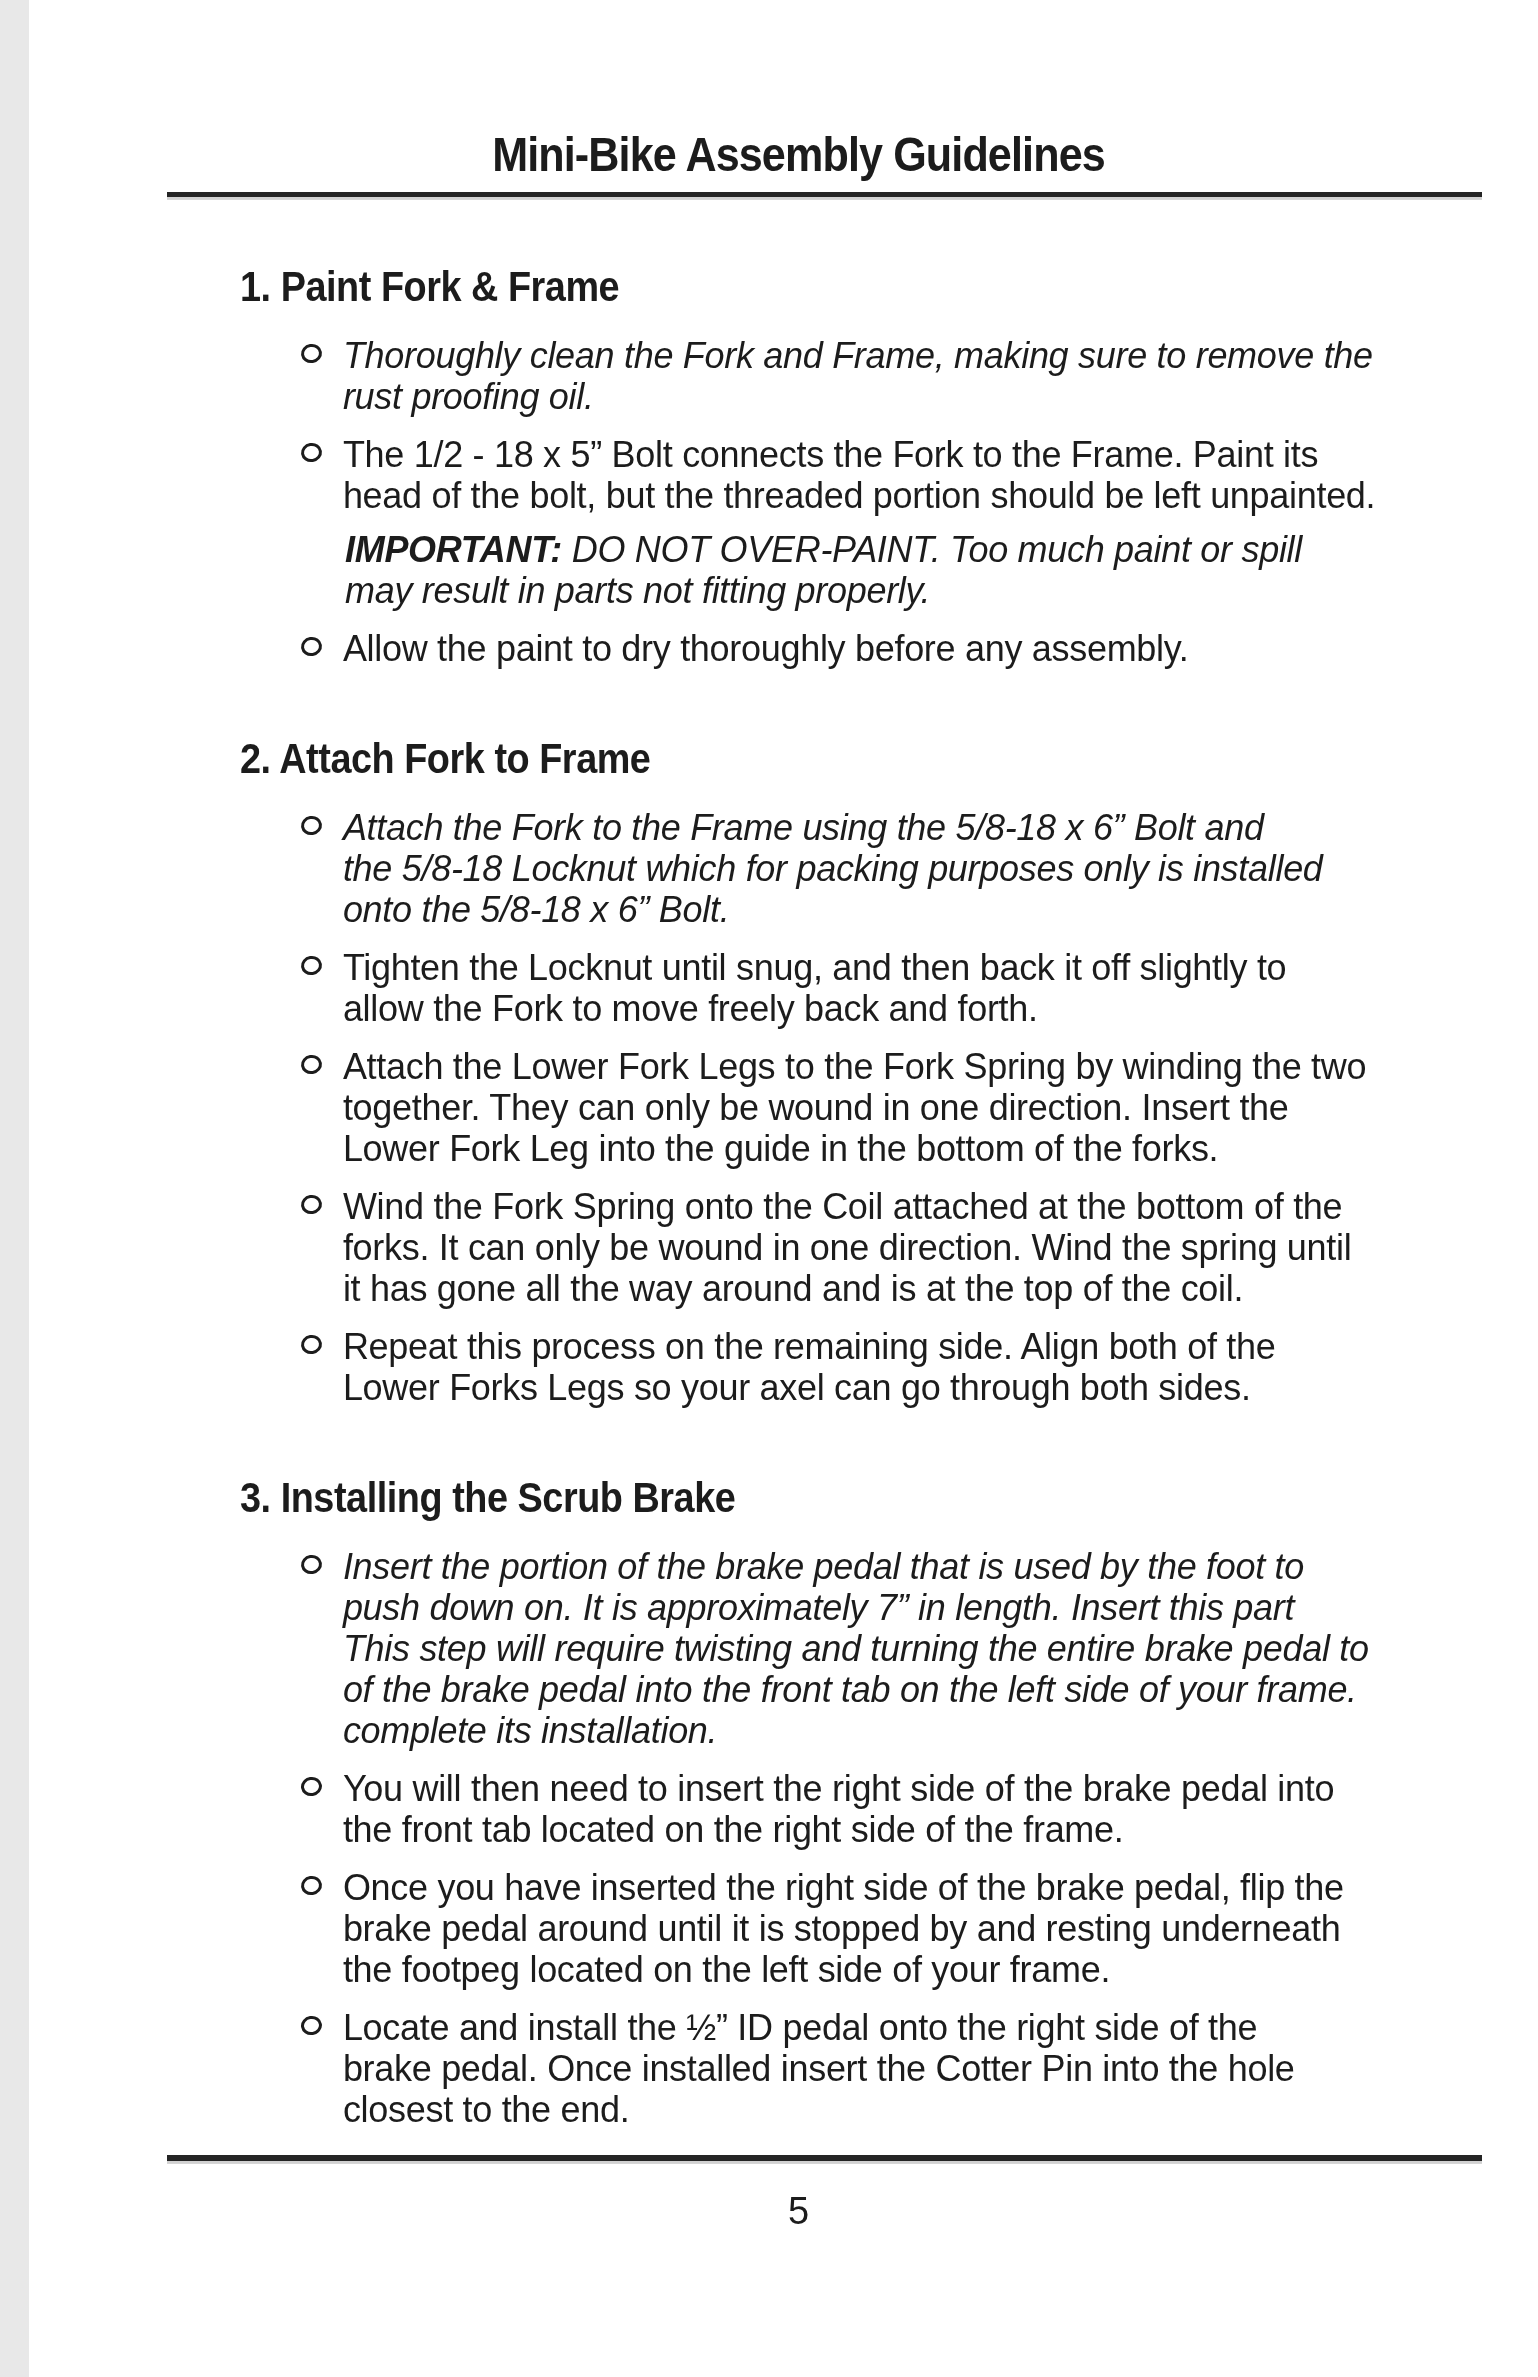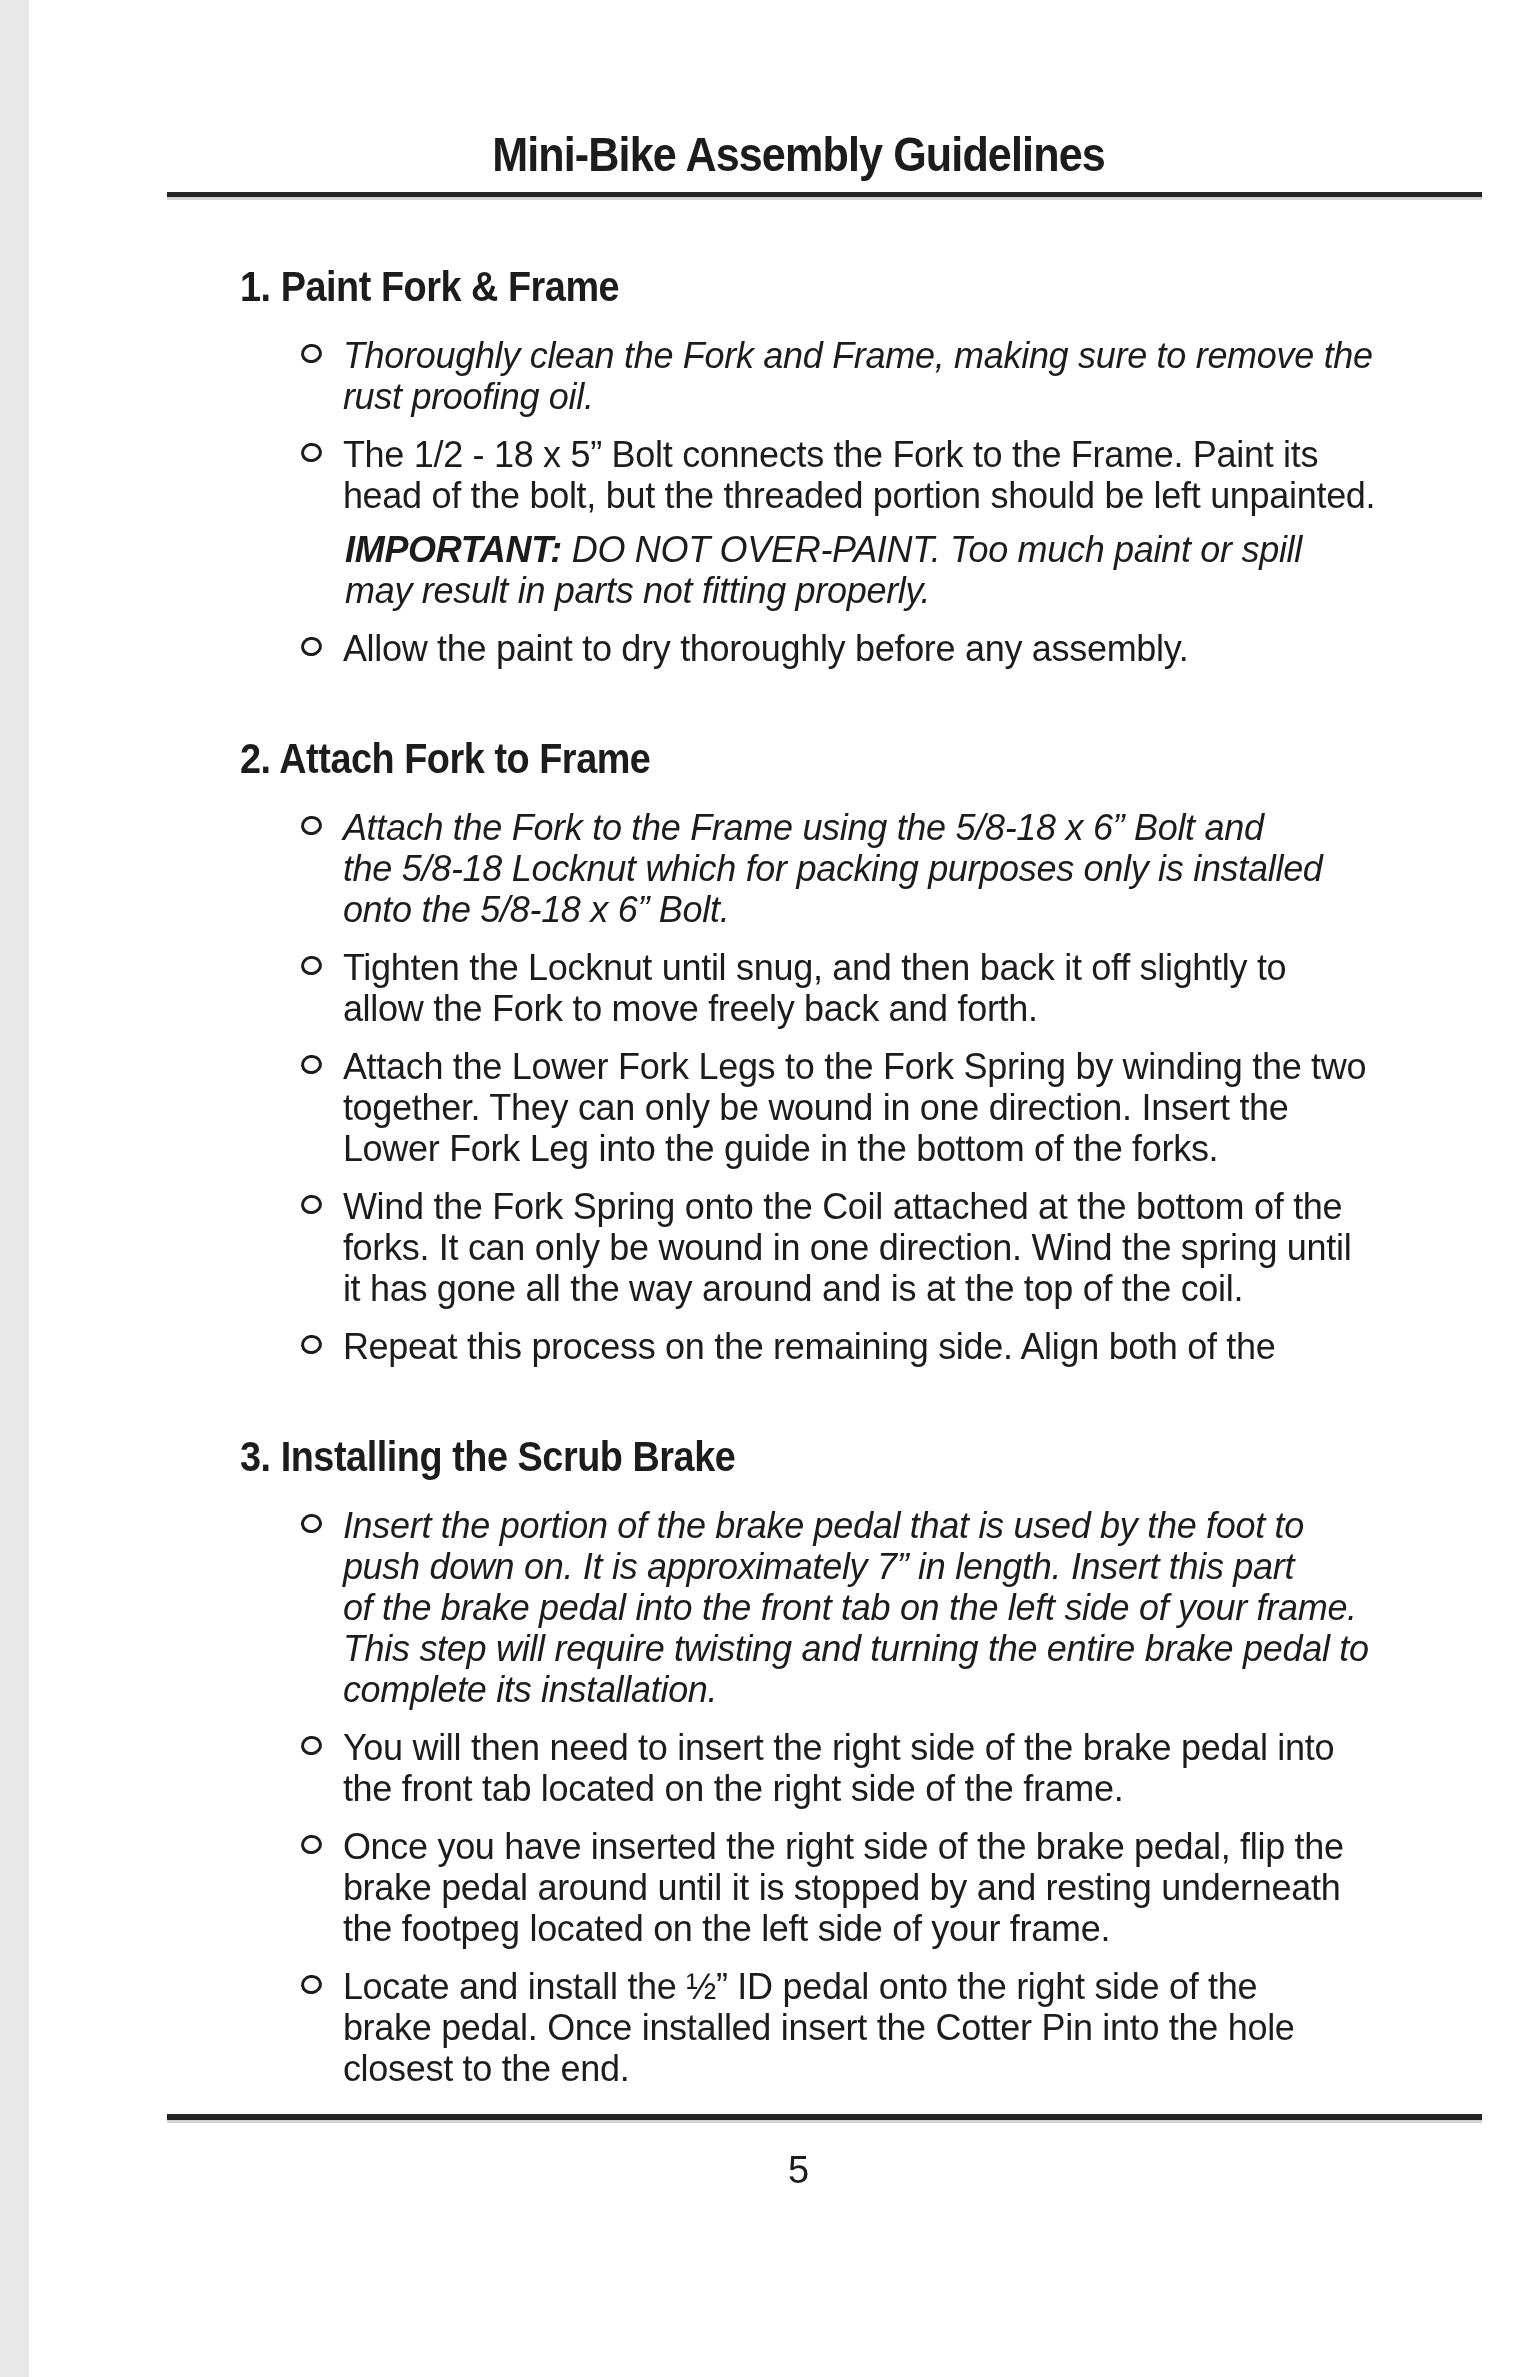--- a/index.html
+++ b/index.html
@@ -145,32 +145,33 @@
           <div class="lines">
             <div class="line">Wind the Fork Spring onto the Coil attached at the bottom of the</div>
             <div class="line">forks. It can only be wound in one direction. Wind the spring until</div>
             <div class="line">it has gone all the way around and is at the top of the coil.</div>
           </div>
         </div>
         <div class="item">
           <span class="bullet-icon"></span>
           <div class="lines">
             <div class="line">Repeat this process on the remaining side. Align both of the</div>
+            <div class="line">Lower Forks Legs so your axel can go through both sides.</div>
           </div>
         </div>
       </section>
       <section class="section">
         <h2 class="section-heading">3. Installing the Scrub Brake</h2>
         <div class="item">
           <span class="bullet-icon"></span>
           <div class="lines">
             <div class="line">Insert the portion of the brake pedal that is used by the foot to</div>
             <div class="line">push down on. It is approximately 7” in length. Insert this part</div>
+            <div class="line">This step will require twisting and turning the entire brake pedal to</div>
             <div class="line">of the brake pedal into the front tab on the left side of your frame.</div>
-            <div class="line">This step will require twisting and turning the entire brake pedal to</div>
             <div class="line">complete its installation.</div>
           </div>
         </div>
         <div class="item">
           <span class="bullet-icon"></span>
           <div class="lines">
             <div class="line">You will then need to insert the right side of the brake pedal into</div>
             <div class="line">the front tab located on the right side of the frame.</div>
           </div>
         </div>

